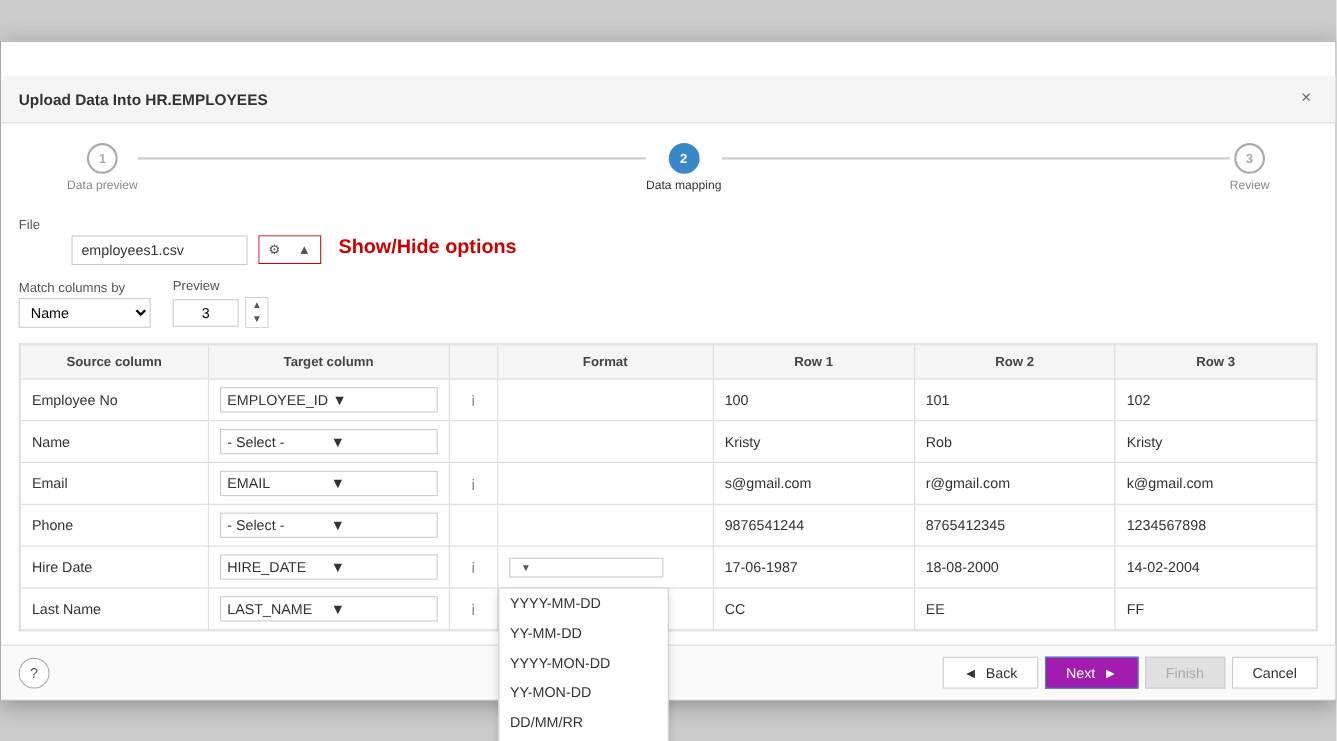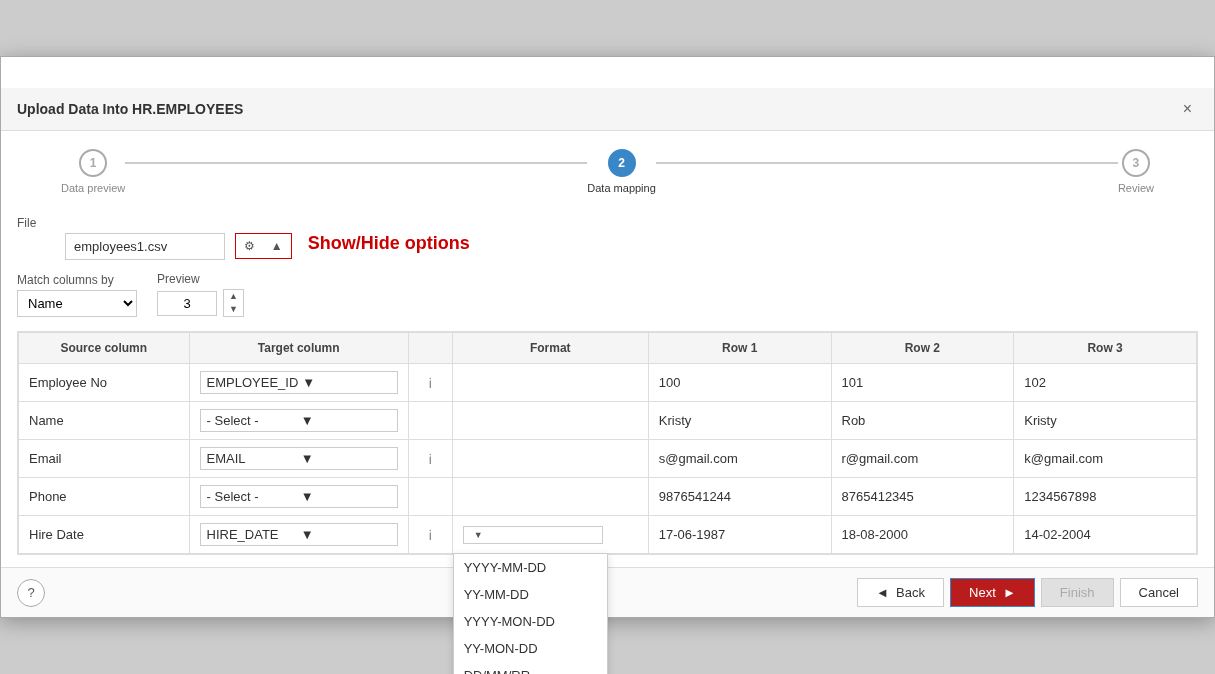--- a/index.html
+++ b/index.html
@@ -295,21 +295,21 @@
     }
     .btn {
       padding: 6px 18px;
       font-size: 13px;
       cursor: pointer;
       border: 1px solid #ccc;
       background: #fff;
       color: #333;
     }
     .btn-primary {
-      background: #b91c1c;
+      background: #a21caf;
       color: #fff;
       border-color: #3a87c8;
     }
     .btn-disabled {
       background: #e0e0e0;
       color: #aaa;
       border-color: #ccc;
       cursor: default;
     }
     .btn-arrow {
@@ -483,20 +483,36 @@
                   <div class="dropdown-item">DD-MON-RR</div>
 
                 </div>
               </div>
             </td>
             <td>17-06-1987</td>
             <td>18-08-2000</td>
             <td>14-02-2004</td>
           </tr>
 
+          <tr>
+            <td>Last Name</td>
+            <td>
+              <div class="select-wrapper">
+                <span>LAST_NAME</span>
+                <span class="select-arrow">▼</span>
+              </div>
+            </td>
+            <td class="icon-col">
+              <span class="info-icon">ℹ</span>
+            </td>
+            <td></td>
+            <td>CC</td>
+            <td>EE</td>
+            <td>FF</td>
+          </tr>
         </tbody>
       </table>
     </div>
   </div>
 
   <div class="modal-footer">
     <button class="help-btn">?</button>
     <div class="footer-right">
       <button class="btn btn-arrow">◄&nbsp;&nbsp;Back</button>
       <button class="btn btn-primary btn-arrow">Next&nbsp;&nbsp;►</button>

